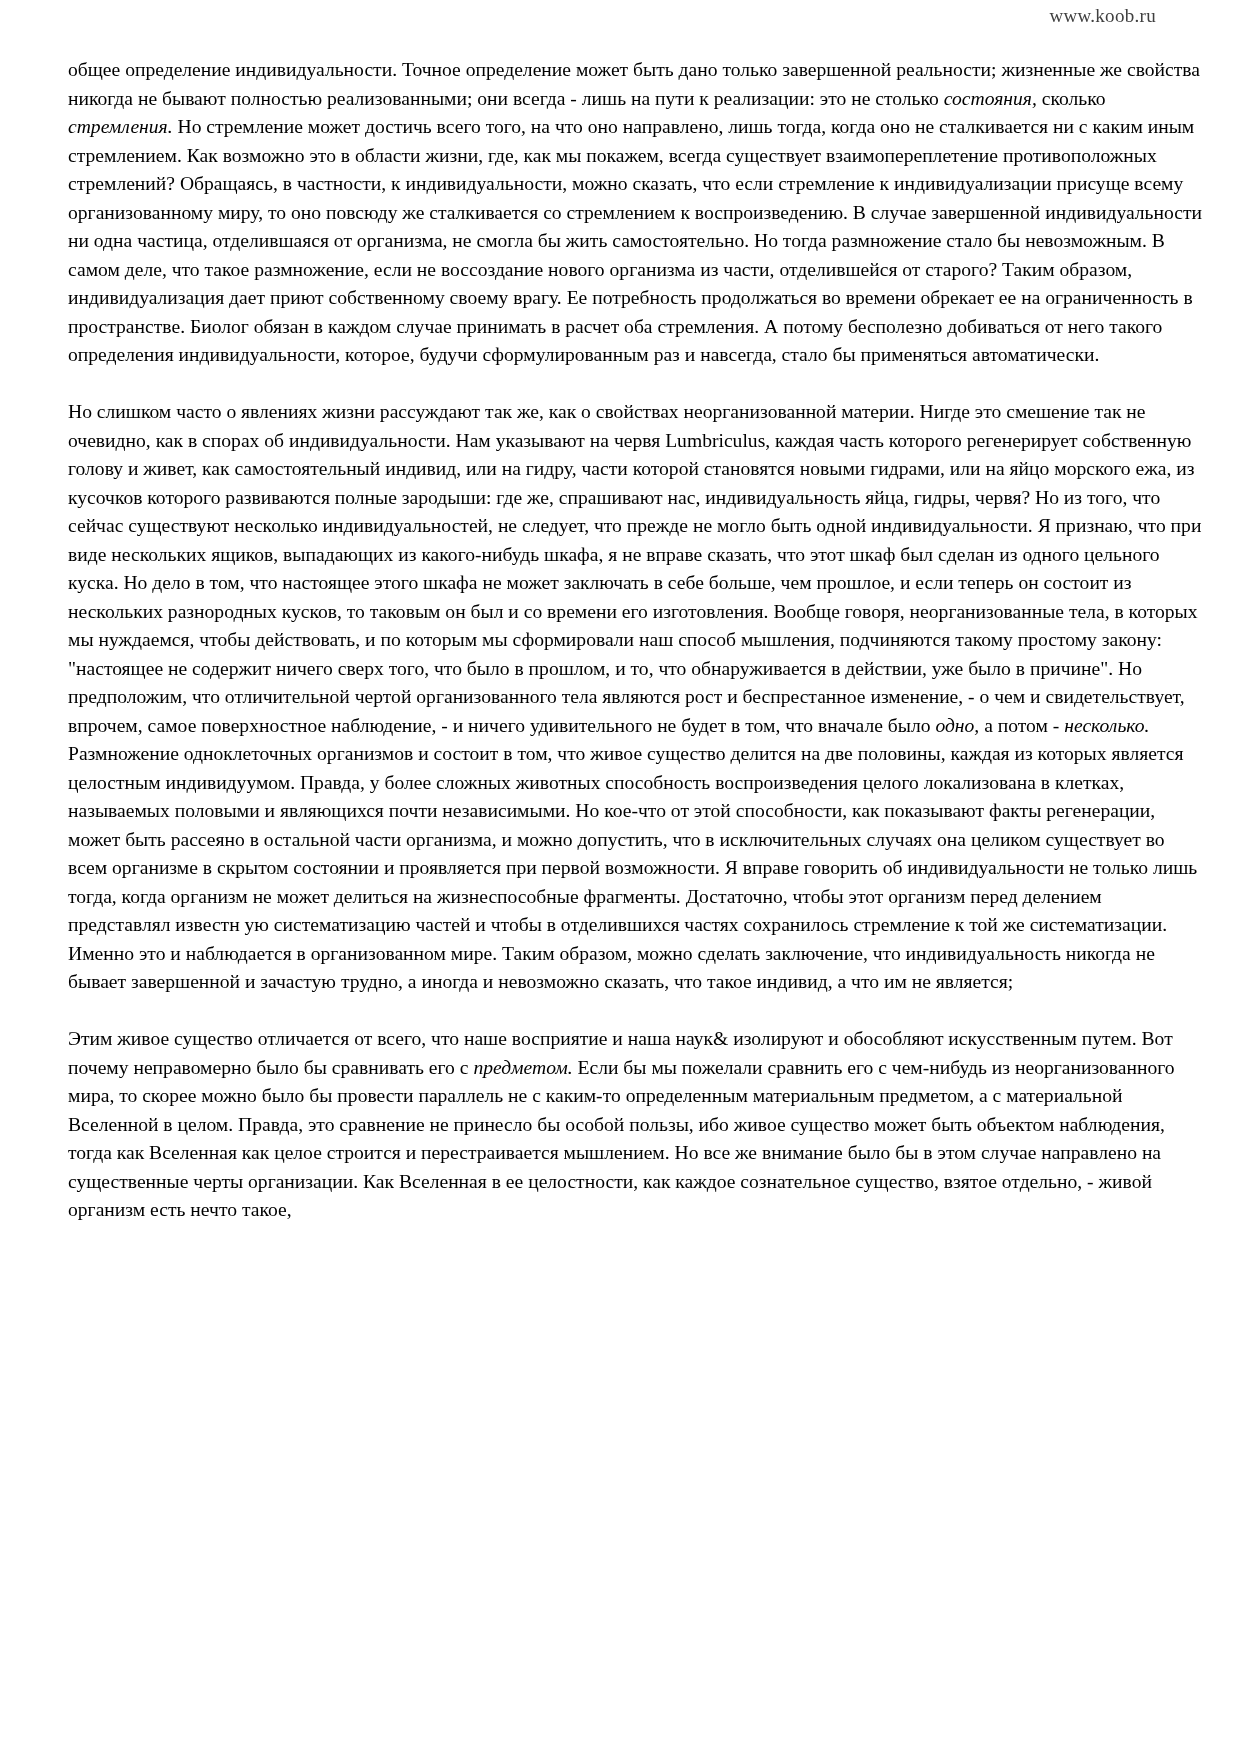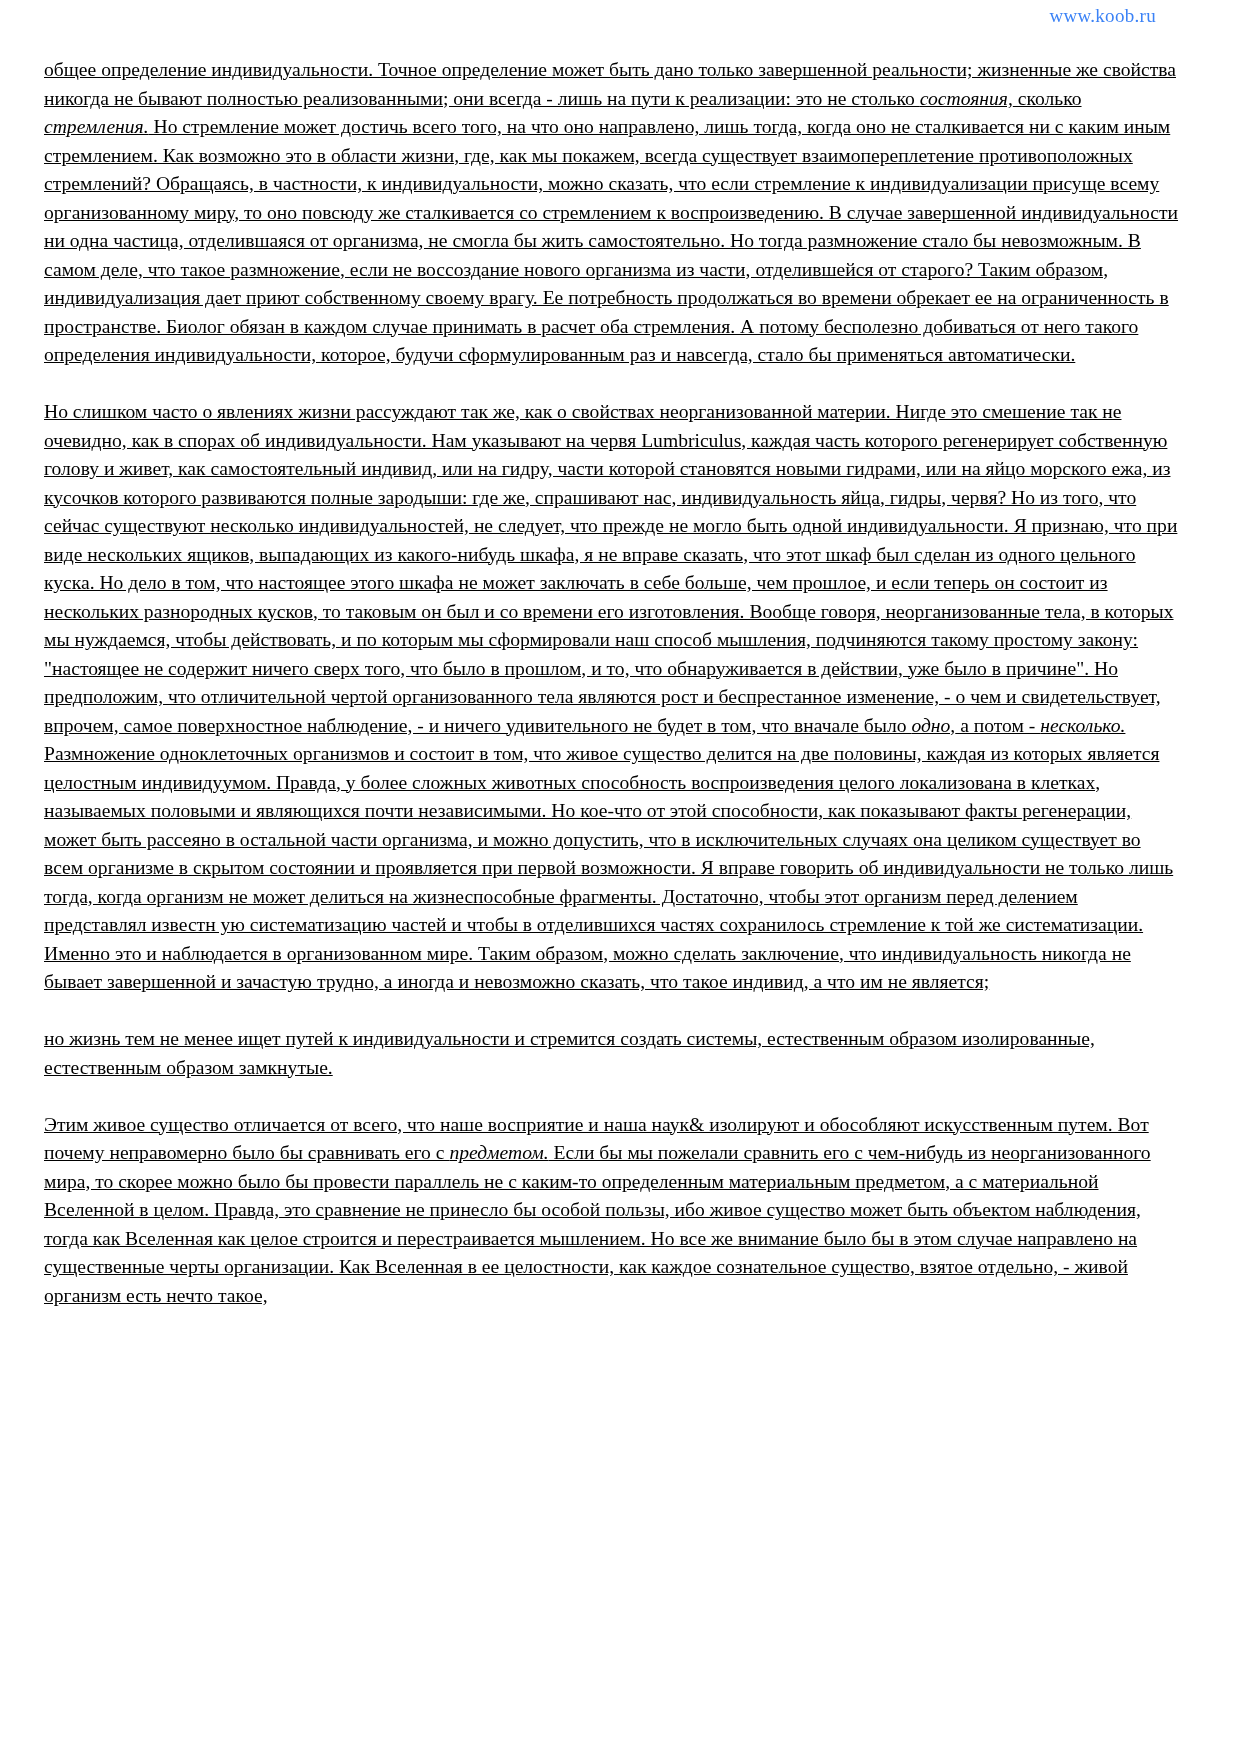--- a/index.html
+++ b/index.html
@@ -15,33 +15,32 @@
     overflow: hidden;
     font-family: "Liberation Serif", "DejaVu Serif", serif;
     color: #000000;
   }
   .watermark {
     position: absolute;
     top: 4px;
     right: 84px;
     font-size: 19px;
     line-height: 24px;
-    color: #3b82f6;
+    color: #404040;
     letter-spacing: 0.3px;
     text-align: right;
   }
   .body-text {
     position: absolute;
     top: 56px;
-    left: 44px;
+    left: 68px;
     width: 1138px;
     font-size: 19.6px;
     line-height: 28.5px;
     text-align: left;
-    text-decoration: underline;
   }
   .body-text p {
     margin: 0 0 28.5px 0;
     padding: 0;
   }
   .body-text p:last-child {
     margin-bottom: 8px;
   }
   .run { font-style: normal; }
   .run.italic { font-style: italic; }
@@ -49,17 +48,16 @@
 </head>
 <body>
 
 <div class="page">
 
   <div class="watermark">www.koob.ru</div>
 
   <div class="body-text">
     <p><span class="run">общее определение индивидуальности. Точное определение может быть дано только завершенной реальности; жизненные же свойства никогда не бывают полностью реализованными; они всегда - лишь на пути к реализации: это не столько </span><span class="run italic">состояния,</span><span class="run"> сколько </span><span class="run italic">стремления.</span><span class="run"> Но стремление может достичь всего того, на что оно направлено, лишь тогда, когда оно не сталкивается ни с каким иным стремлением. Как возможно это в области жизни, где, как мы покажем, всегда существует взаимопереплетение противоположных стремлений? Обращаясь, в частности, к индивидуальности, можно сказать, что если стремление к индивидуализации присуще всему организованному миру, то оно повсюду же сталкивается со стремлением к воспроизведению. В случае завершенной индивидуальности ни одна частица, отделившаяся от организма, не смогла бы жить самостоятельно. Но тогда размножение стало бы невозможным. В самом деле, что такое размножение, если не воссоздание нового организма из части, отделившейся от старого? Таким образом, индивидуализация дает приют собственному своему врагу. Ее потребность продолжаться во времени обрекает ее на ограниченность в пространстве. Биолог обязан в каждом случае принимать в расчет оба стремления. А потому бесполезно добиваться от него такого определения индивидуальности, которое, будучи сформулированным раз и навсегда, стало бы применяться автоматически.</span></p>
     <p><span class="run">Но слишком часто о явлениях жизни рассуждают так же, как о свойствах неорганизованной материи. Нигде это смешение так не очевидно, как в спорах об индивидуальности. Нам указывают на червя Lumbriculus, каждая часть которого регенерирует собственную голову и живет, как самостоятельный индивид, или на гидру, части которой становятся новыми гидрами, или на яйцо морского ежа, из кусочков которого развиваются полные зародыши: где же, спрашивают нас, индивидуальность яйца, гидры, червя? Но из того, что сейчас существуют несколько индивидуальностей, не следует, что прежде не могло быть одной индивидуальности. Я признаю, что при виде нескольких ящиков, выпадающих из какого-нибудь шкафа, я не вправе сказать, что этот шкаф был сделан из одного цельного куска. Но дело в том, что настоящее этого шкафа не может заключать в себе больше, чем прошлое, и если теперь он состоит из нескольких разнородных кусков, то таковым он был и со времени его изготовления. Вообще говоря, неорганизованные тела, в которых мы нуждаемся, чтобы действовать, и по которым мы сформировали наш способ мышления, подчиняются такому простому закону: "настоящее не содержит ничего сверх того, что было в прошлом, и то, что обнаруживается в действии, уже было в причине". Но предположим, что отличительной чертой организованного тела являются рост и беспрестанное изменение, - о чем и свидетельствует, впрочем, самое поверхностное наблюдение, - и ничего удивительного не будет в том, что вначале было </span><span class="run italic">одно,</span><span class="run"> а потом - </span><span class="run italic">несколько.</span><span class="run"> Размножение одноклеточных организмов и состоит в том, что живое существо делится на две половины, каждая из которых является целостным индивидуумом. Правда, у более сложных животных способность воспроизведения целого локализована в клетках, называемых половыми и являющихся почти независимыми. Но кое-что от этой способности, как показывают факты регенерации, может быть рассеяно в остальной части организма, и можно допустить, что в исключительных случаях она целиком существует во всем организме в скрытом состоянии и проявляется при первой возможности. Я вправе говорить об индивидуальности не только лишь тогда, когда организм не может делиться на жизнеспособные фрагменты. Достаточно, чтобы этот организм перед делением представлял известн ую систематизацию частей и чтобы в отделившихся частях сохранилось стремление к той же систематизации. Именно это и наблюдается в организованном мире. Таким образом, можно сделать заключение, что индивидуальность никогда не бывает завершенной и зачастую трудно, а иногда и невозможно сказать, что такое индивид, а что им не является;</span></p>
-    <p><span class="run">но жизнь тем не менее ищет путей к индивидуальности и стремится создать системы, естественным образом изолированные, естественным образом замкнутые.</span></p>
     <p><span class="run">Этим живое существо отличается от всего, что наше восприятие и наша наук&amp; изолируют и обособляют искусственным путем. Вот почему неправомерно было бы сравнивать его с </span><span class="run italic">предметом.</span><span class="run"> Если бы мы пожелали сравнить его с чем-нибудь из неорганизованного мира, то скорее можно было бы провести параллель не с каким-то определенным материальным предметом, а с материальной Вселенной в целом. Правда, это сравнение не принесло бы особой пользы, ибо живое существо может быть объектом наблюдения, тогда как Вселенная как целое строится и перестраивается мышлением. Но все же внимание было бы в этом случае направлено на существенные черты организации. Как Вселенная в ее целостности, как каждое сознательное существо, взятое отдельно, - живой организм есть нечто такое,</span></p>
   </div>
 
 </div>
 
 </body></html>

